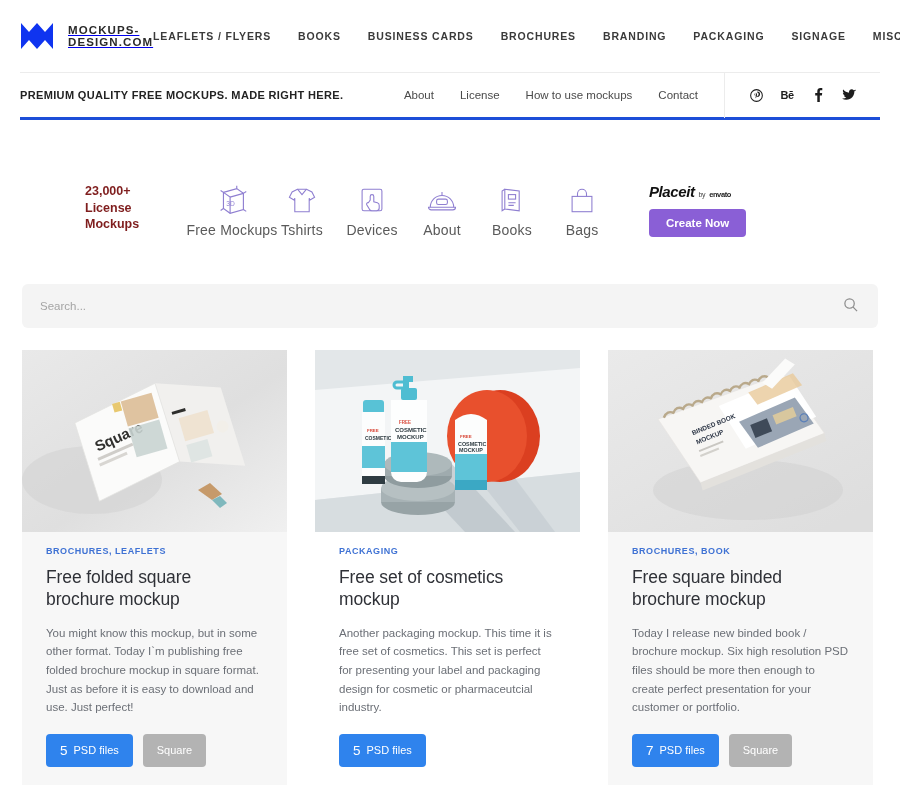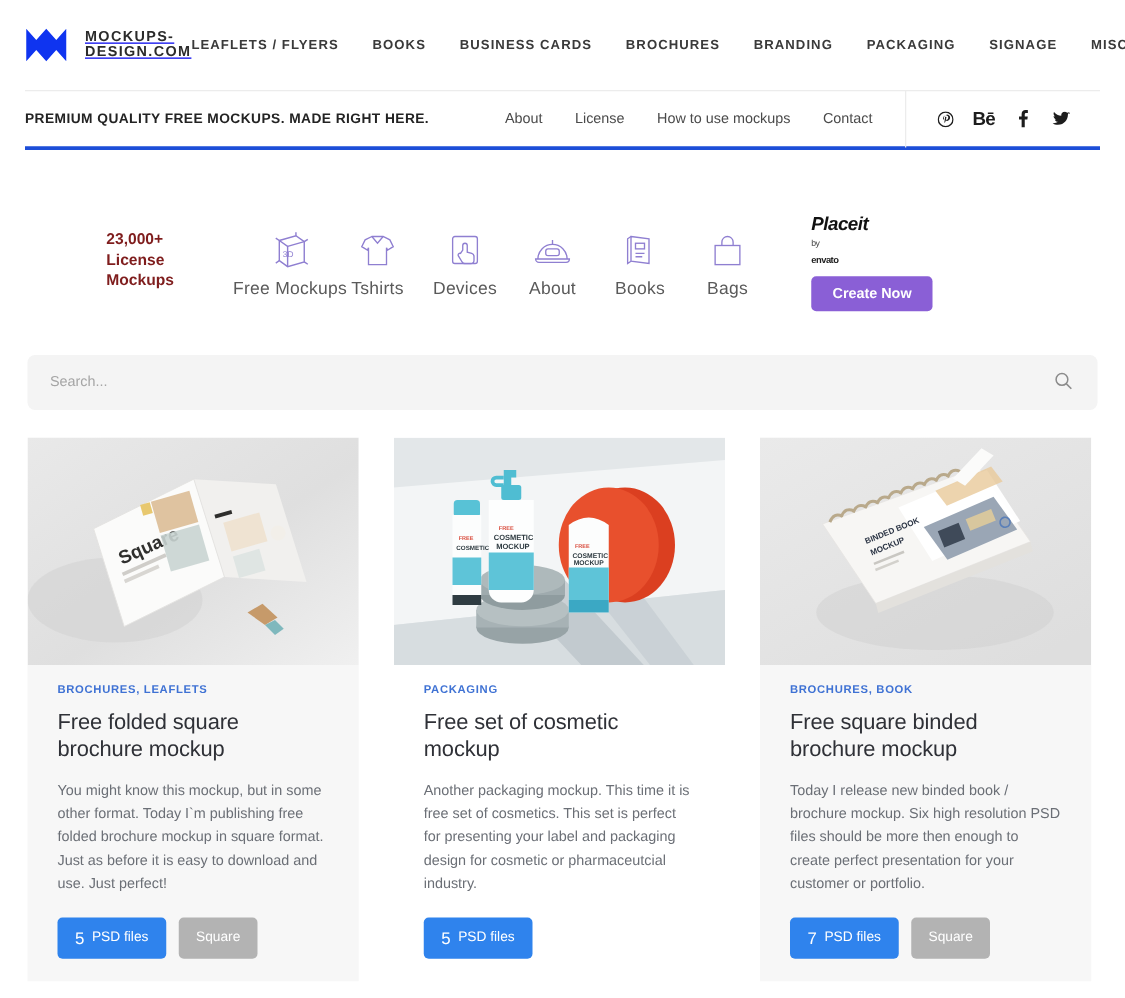--- a/index.html
+++ b/index.html
@@ -60,21 +60,21 @@
     display: flex; align-items: center; gap: 17px;
     border-left: 1px solid #ececec;
     padding-left: 24px;
     height: 46px;
   }
   .social span {
     font-size: 13px; color: #1d1d1d; line-height: 1;
     display: inline-flex; align-items: center; justify-content: center;
     width: 14px; height: 16px;
   }
-  .social .be { font-weight: bold; font-size: 15px; letter-spacing: -0.5px; }
+  .social .be { font-weight: bold; font-size: 11px; letter-spacing: -0.5px; }
 
   
   .catstrip {
     height: 108px;
     margin-top: 34px;
     display: flex;
     align-items: center;
     padding: 0 20px;
   }
   .cat-count {
@@ -98,21 +98,21 @@
     font-size: 14px; color: #5a5a5a; letter-spacing: 0.2px;
     white-space: nowrap;
   }
   .placeit {
     margin-left: 32px;
     display: flex; flex-direction: column; align-items: flex-start;
     padding-top: 4px;
   }
   .placeit-logo {
     font-size: 15px; font-weight: bold; color: #111; font-style: italic;
-    letter-spacing: -0.4px; display: flex; align-items: baseline; gap: 4px; flex-direction: column;
+    letter-spacing: -0.4px; display: flex; align-items: baseline; gap: 4px;
   }
   .placeit-logo .by { font-size: 7px; font-style: normal; font-weight: normal; color: #444; }
   .placeit-logo .envato { font-size: 7.5px; font-style: normal; font-weight: bold; color: #222; }
   .create-now {
     margin-top: 9px;
     background: #8a5fd6;
     color: #fff;
     border: none;
     border-radius: 4px;
     font-size: 11.5px; font-weight: bold;
@@ -433,21 +433,21 @@
         <path d="M140 70 q16 -12 32 0" fill="#fcfdfd"></path>
         <rect x="140" y="104" width="32" height="26" fill="#5ec4d8"></rect>
         <rect x="140" y="130" width="32" height="10" fill="#3ba8c4"></rect>
         <text x="145" y="88" font-size="4.4" font-weight="bold" fill="#d94c3d" font-family="Liberation Sans, sans-serif">FREE</text>
         <text x="143" y="96" font-size="5.4" font-weight="bold" fill="#2d3a40" font-family="Liberation Sans, sans-serif">COSMETIC</text>
         <text x="144" y="102" font-size="5.4" font-weight="bold" fill="#2d3a40" font-family="Liberation Sans, sans-serif">MOCKUP</text>
       </svg>
     </div>
     <div class="card-body">
       <div class="cat-tags">PACKAGING</div>
-      <h2 class="card-title">Free set of cosmetic mockup</h2>
+      <h2 class="card-title">Free set of cosmetics mockup</h2>
       <p class="card-text">Another packaging mockup. This time it is free set of cosmetics. This set is perfect for presenting your label and packaging design for cosmetic or pharmaceutcial industry.</p>
       <div class="btnrow">
         <button class="pill blue">
           <span class="num">5</span>
           <span>PSD files</span>
         </button>
       </div>
     </div>
   </article>
 

